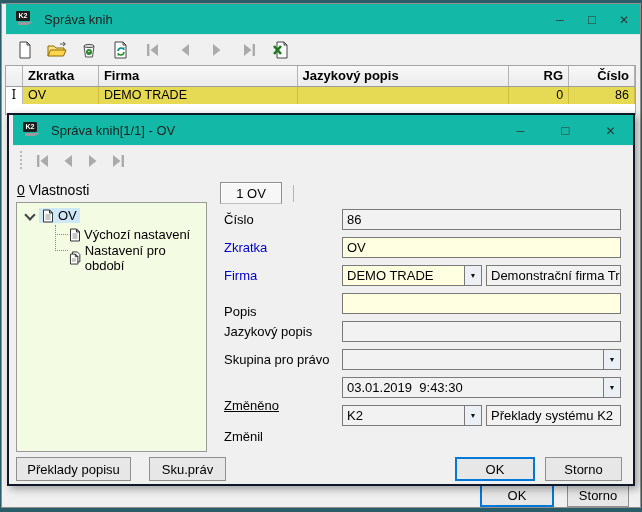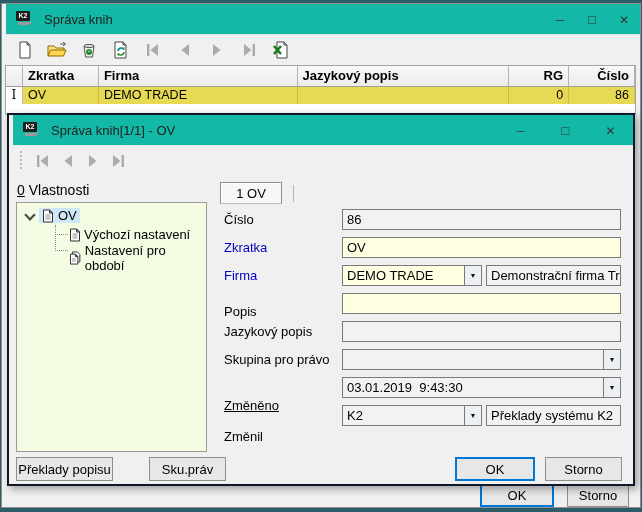--- a/index.html
+++ b/index.html
@@ -311,19 +311,19 @@
       <span class="carrow"></span>
     </div>
 
     <div class="frow-label" style="top:290px;margin-top:21px;">Změnil</div>
     <div class="field f-gray combo" style="left:333px; top:290px; width:140px;">
       <span class="cval">K2</span>
       <span class="carrow"></span>
     </div>
     <div class="field f-gray" style="left:477px; top:290px; width:135px;">Překlady systému K2</div>
 
-    <div class="btn" style="left:7px; top:342px; width:97px;">Překlady popisu</div>
+    <div class="btn" style="left:7px; top:342px; width:115px;">Překlady popisu</div>
     <div class="btn" style="left:108px; top:342px; width:77px;margin-left:32px;">Sku.práv</div>
     <div class="btn focused" style="left:446px; top:342px; width:80px;">OK</div>
     <div class="btn" style="left:536px; top:342px; width:77px;">Storno</div>
   </div>
 
 </div>
 
 </body></html>

